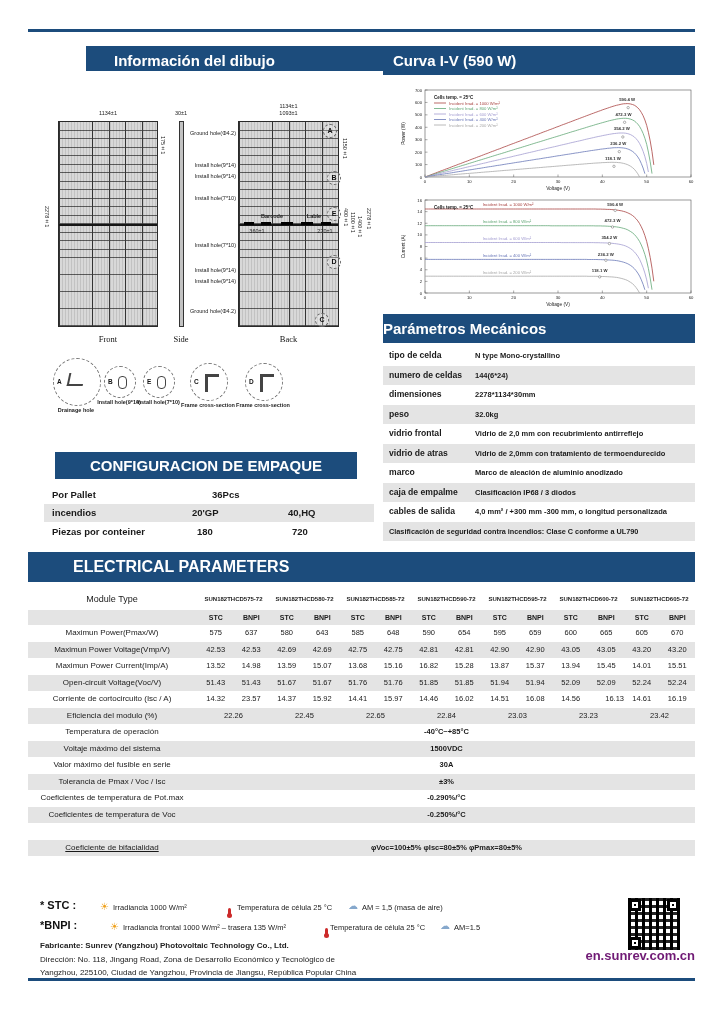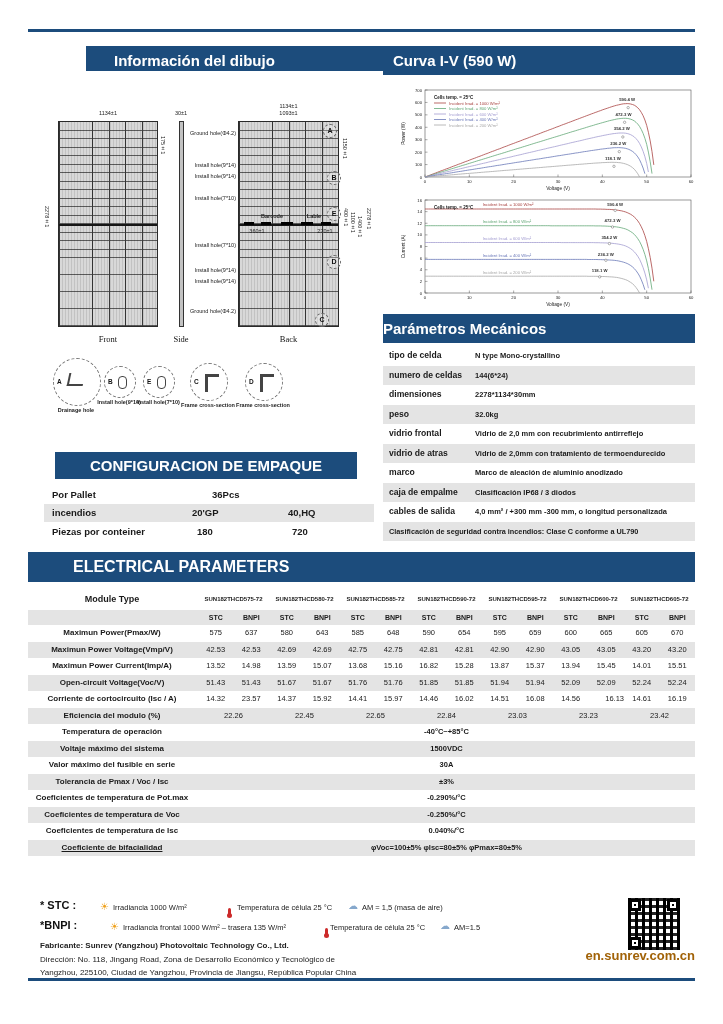--- a/index.html
+++ b/index.html
@@ -27,34 +27,34 @@
   .dglyph-L{position:absolute;width:11px;height:15px;border-left:3px solid #444;border-top:3px solid #444;}
   .mrow{position:absolute;left:0;width:312px;height:19.5px;}
   .mrow .ml{position:absolute;left:6px;top:0;font-size:8.6px;font-weight:bold;line-height:19.5px;white-space:nowrap;}
   .mrow .mv{position:absolute;left:92px;top:0;font-size:7.5px;font-weight:bold;line-height:19.5px;white-space:nowrap;}
   .shade{background:#e4e4e4;}
   .packrow{position:absolute;left:0;width:330px;height:18px;font-size:9.5px;line-height:18px;}
   .packrow b{position:absolute;left:8px;font-weight:bold;white-space:nowrap;}
   .packrow i{position:absolute;font-style:normal;font-weight:bold;white-space:nowrap;}
   .erow{position:absolute;left:0;width:667px;}
   .ecell{position:absolute;text-align:center;font-size:7.5px;line-height:16.5px;white-space:nowrap;}
-  .elabel{position:absolute;left:0;width:168px;text-align:center;font-weight:bold;font-size:8px;line-height:16.5px;white-space:nowrap;}
+  .elabel{position:absolute;left:0;width:168px;text-align:center;font-weight:normal;font-size:8px;line-height:16.5px;white-space:nowrap;}
   .note{position:absolute;font-size:7.5px;color:#222;white-space:nowrap;}
   .notelbl{position:absolute;font-size:11px;font-weight:bold;color:#111;white-space:nowrap;}
   .sun{color:#f0a21c;font-size:10px;}
   .cloud{color:#86a8cc;font-size:10px;}
   .thermo{display:inline-block;width:3px;height:8px;background:#cc2a2a;border-radius:2px;position:relative;vertical-align:middle;}
   .thermo::after{content:"";position:absolute;left:-1px;bottom:-2px;width:5px;height:5px;border-radius:50%;background:#cc2a2a;}
   .addr{position:absolute;font-size:8px;color:#222;white-space:nowrap;}
   .qr{position:absolute;left:628px;top:898px;width:52px;height:52px;background-color:#fff;
       background-image:repeating-linear-gradient(0deg,rgba(0,0,0,.85) 0 3px,transparent 3px 7px),
                        repeating-linear-gradient(90deg,#000 0 3px,rgba(255,255,255,.92) 3px 7px);}
   .qr .fp{position:absolute;width:12px;height:12px;border:3px solid #000;background:#fff;box-sizing:border-box;}
   .qr .fp::after{content:"";position:absolute;left:2px;top:2px;width:2px;height:2px;background:#000;}
-  .website{position:absolute;right:28px;top:948px;font-size:13px;font-weight:bold;color:#a16207;}
+  .website{position:absolute;right:28px;top:948px;font-size:13px;font-weight:bold;color:#701a75;}
 </style>
 </head>
 <body>
 
 
 
 <div class="rule" style="left:28px;top:29px;width:667px;height:3px;"></div>
 
 <div class="hdr" style="left:40px;top:46px;width:332px;height:25px;padding-left:28px;margin-left:46px;">
   <span>Información del dibujo</span>
@@ -481,24 +481,20 @@
       <div class="ecell" style="left: 170px; width: 497px; font-weight: bold;">±3%</div>
     </div>
     <div class="erow" style="top: 202px; height: 16.5px;">
       <div class="elabel">Coeficientes de temperatura de Pot.max</div>
       <div class="ecell" style="left: 170px; width: 497px; font-weight: bold;">-0.290%/°C</div>
     </div>
     <div class="erow shade" style="top: 218.5px; height: 16.5px;">
       <div class="elabel">Coeficientes de temperatura de Voc</div>
       <div class="ecell" style="left: 170px; width: 497px; font-weight: bold;">-0.250%/°C</div>
     </div>
-    <div class="erow" style="top: 235px; height: 16.5px;">
-      <div class="elabel">Coeficientes de temperatura de Isc</div>
-      <div class="ecell" style="left: 170px; width: 497px; font-weight: bold;">0.040%/°C</div>
-    </div>
     <div class="erow shade" style="top: 251.5px; height: 16.5px;">
       <div class="elabel" style="text-decoration: underline;">Coeficiente de bifacialidad</div>
       <div class="ecell" style="left: 170px; width: 497px; font-weight: bold;">φVoc=100±5%  φIsc=80±5%  φPmax=80±5%</div>
     </div>
   </div>
 
 
 <div class="notelbl" style="left:40px;top:899px;">* STC :</div>
 <span class="sun abs" style="left:100px;top:901px;">☀</span>
 <div class="note" style="left:113px;top:903px;">Irradiancia 1000 W/m²</div>

